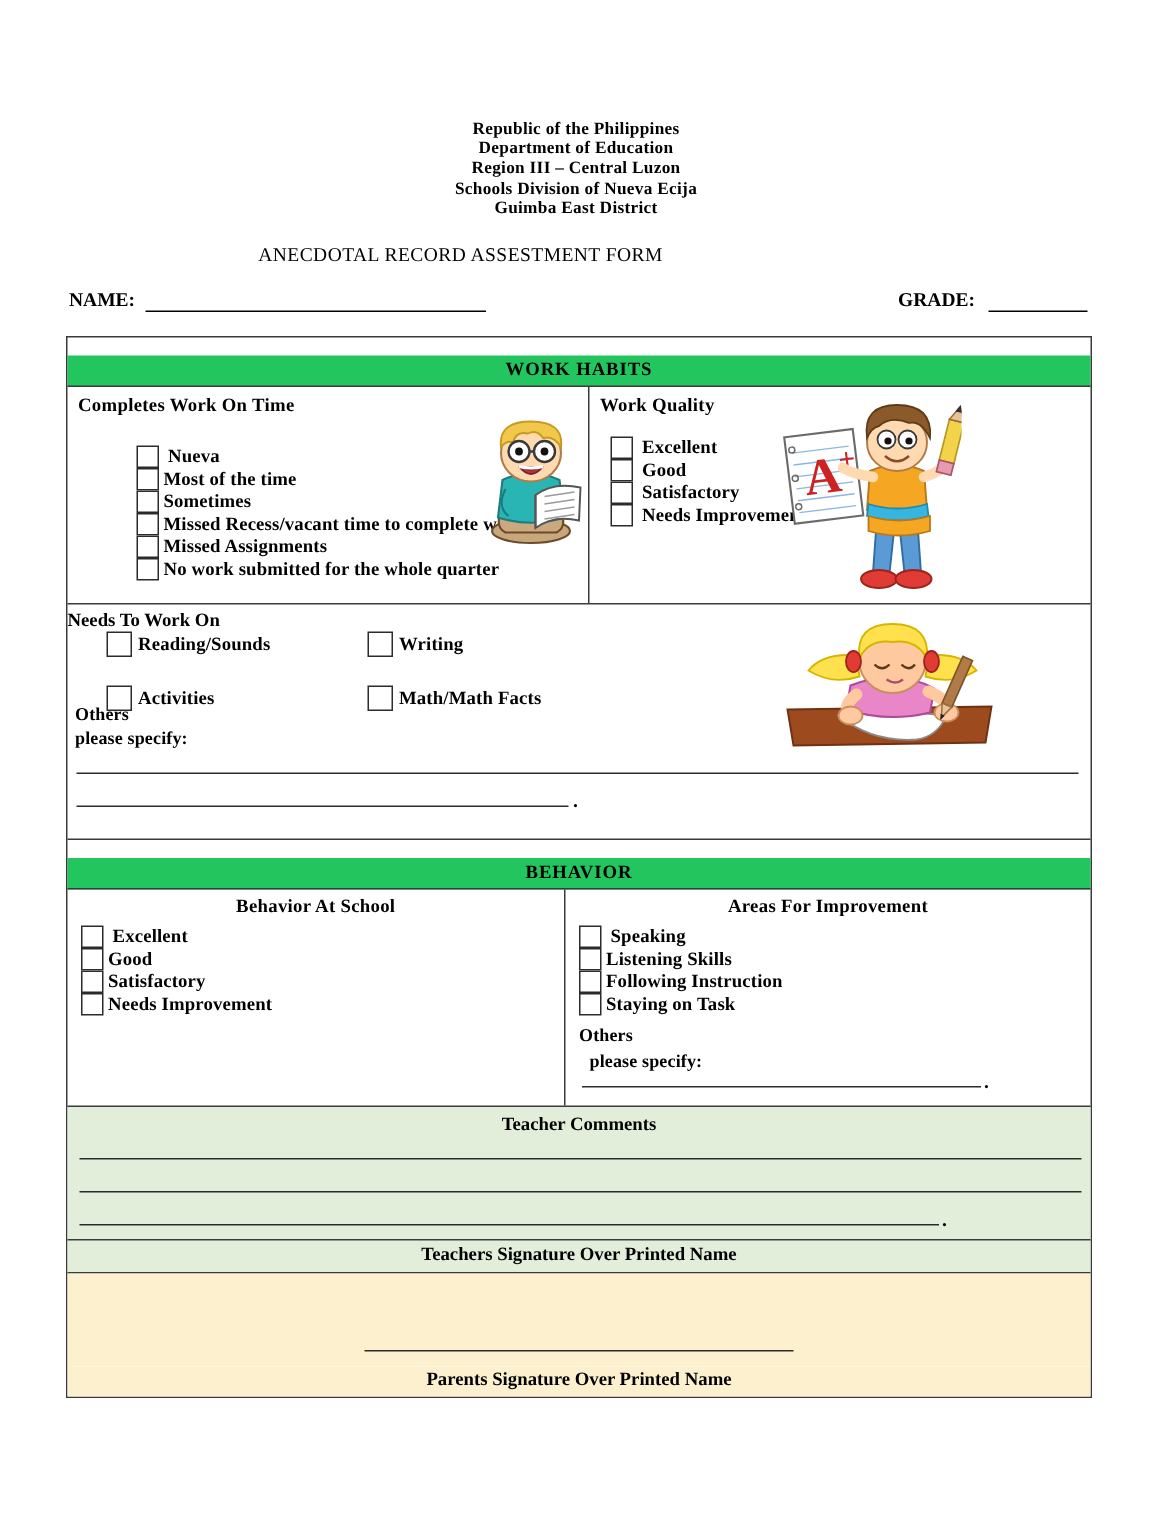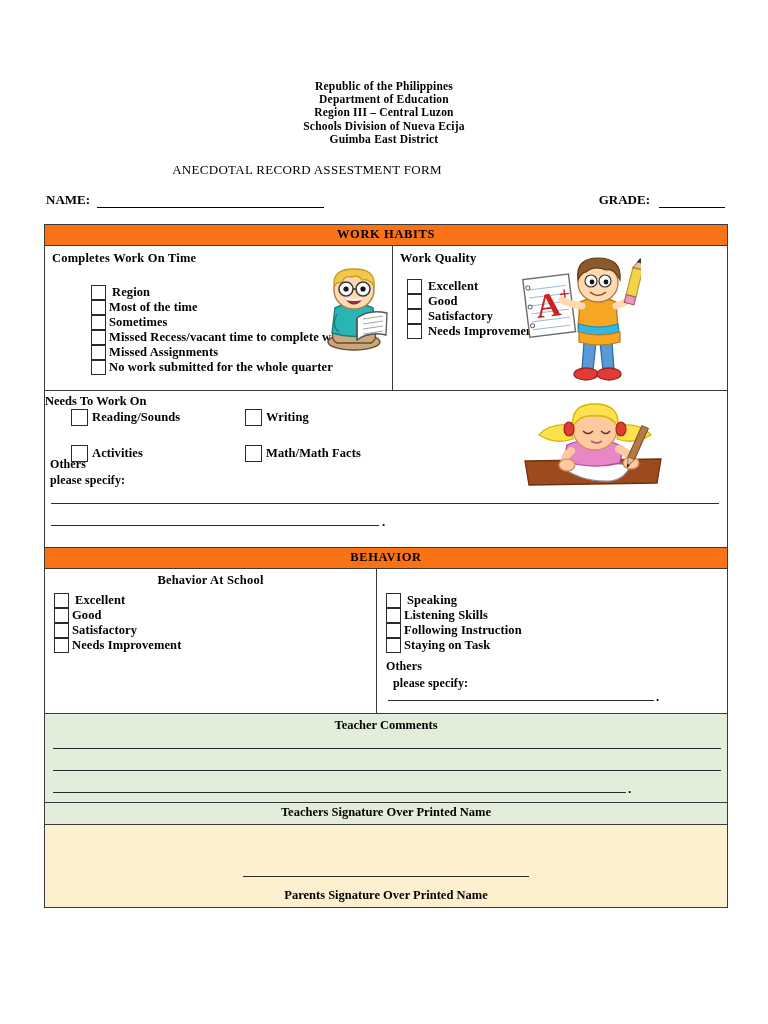--- a/index.html
+++ b/index.html
@@ -81,27 +81,28 @@
   
   .form-table {
     position: absolute;
     left: 44px;
     top: 224px;
     width: 684px;
     border: 1.5px solid #3a3a3a;
     box-sizing: border-box;
   }
   .band {
-    background: #f97316;
+    background: #22c55e;
     border-bottom: 1.5px solid #3a3a3a;
     text-align: center;
     font-size: 12.5px;
     font-weight: bold;
     letter-spacing: .6px;
     padding: 2px 0 3px;
+    margin-top: 12px;
   }
 
   .split {
     display: flex;
     border-bottom: 1.5px solid #3a3a3a;
   }
   .split > .col {
     position: relative;
     box-sizing: border-box;
   }
@@ -246,21 +247,21 @@
     <div class="band">WORK HABITS</div>
 
     <div class="split">
 
       <div class="col col-left-wh">
         <div class="sec-title left">Completes Work On Time</div>
 
         <div class="cb-list" style="position:absolute; left:46px; top:39px;">
           <div class="cb-row">
             <span class="cbx"></span>
-            <span class="cb-label gap">Region</span>
+            <span class="cb-label gap">Nueva</span>
           </div>
           <div class="cb-row">
             <span class="cbx"></span>
             <span class="cb-label">Most of  the time</span>
           </div>
           <div class="cb-row">
             <span class="cbx"></span>
             <span class="cb-label">Sometimes</span>
           </div>
           <div class="cb-row">
@@ -475,20 +476,21 @@
             <span class="cb-label">Satisfactory</span>
           </div>
           <div class="cb-row">
             <span class="cbx"></span>
             <span class="cb-label">Needs Improvement</span>
           </div>
         </div>
       </div>
 
       <div class="col col-right-bh">
+        <div class="sec-title center">Areas For Improvement</div>
 
         <div class="cb-list" style="position:absolute; left:9px; top:24px;">
           <div class="cb-row">
             <span class="cbx"></span>
             <span class="cb-label gap">Speaking</span>
           </div>
           <div class="cb-row">
             <span class="cbx"></span>
             <span class="cb-label">Listening Skills</span>
           </div>

